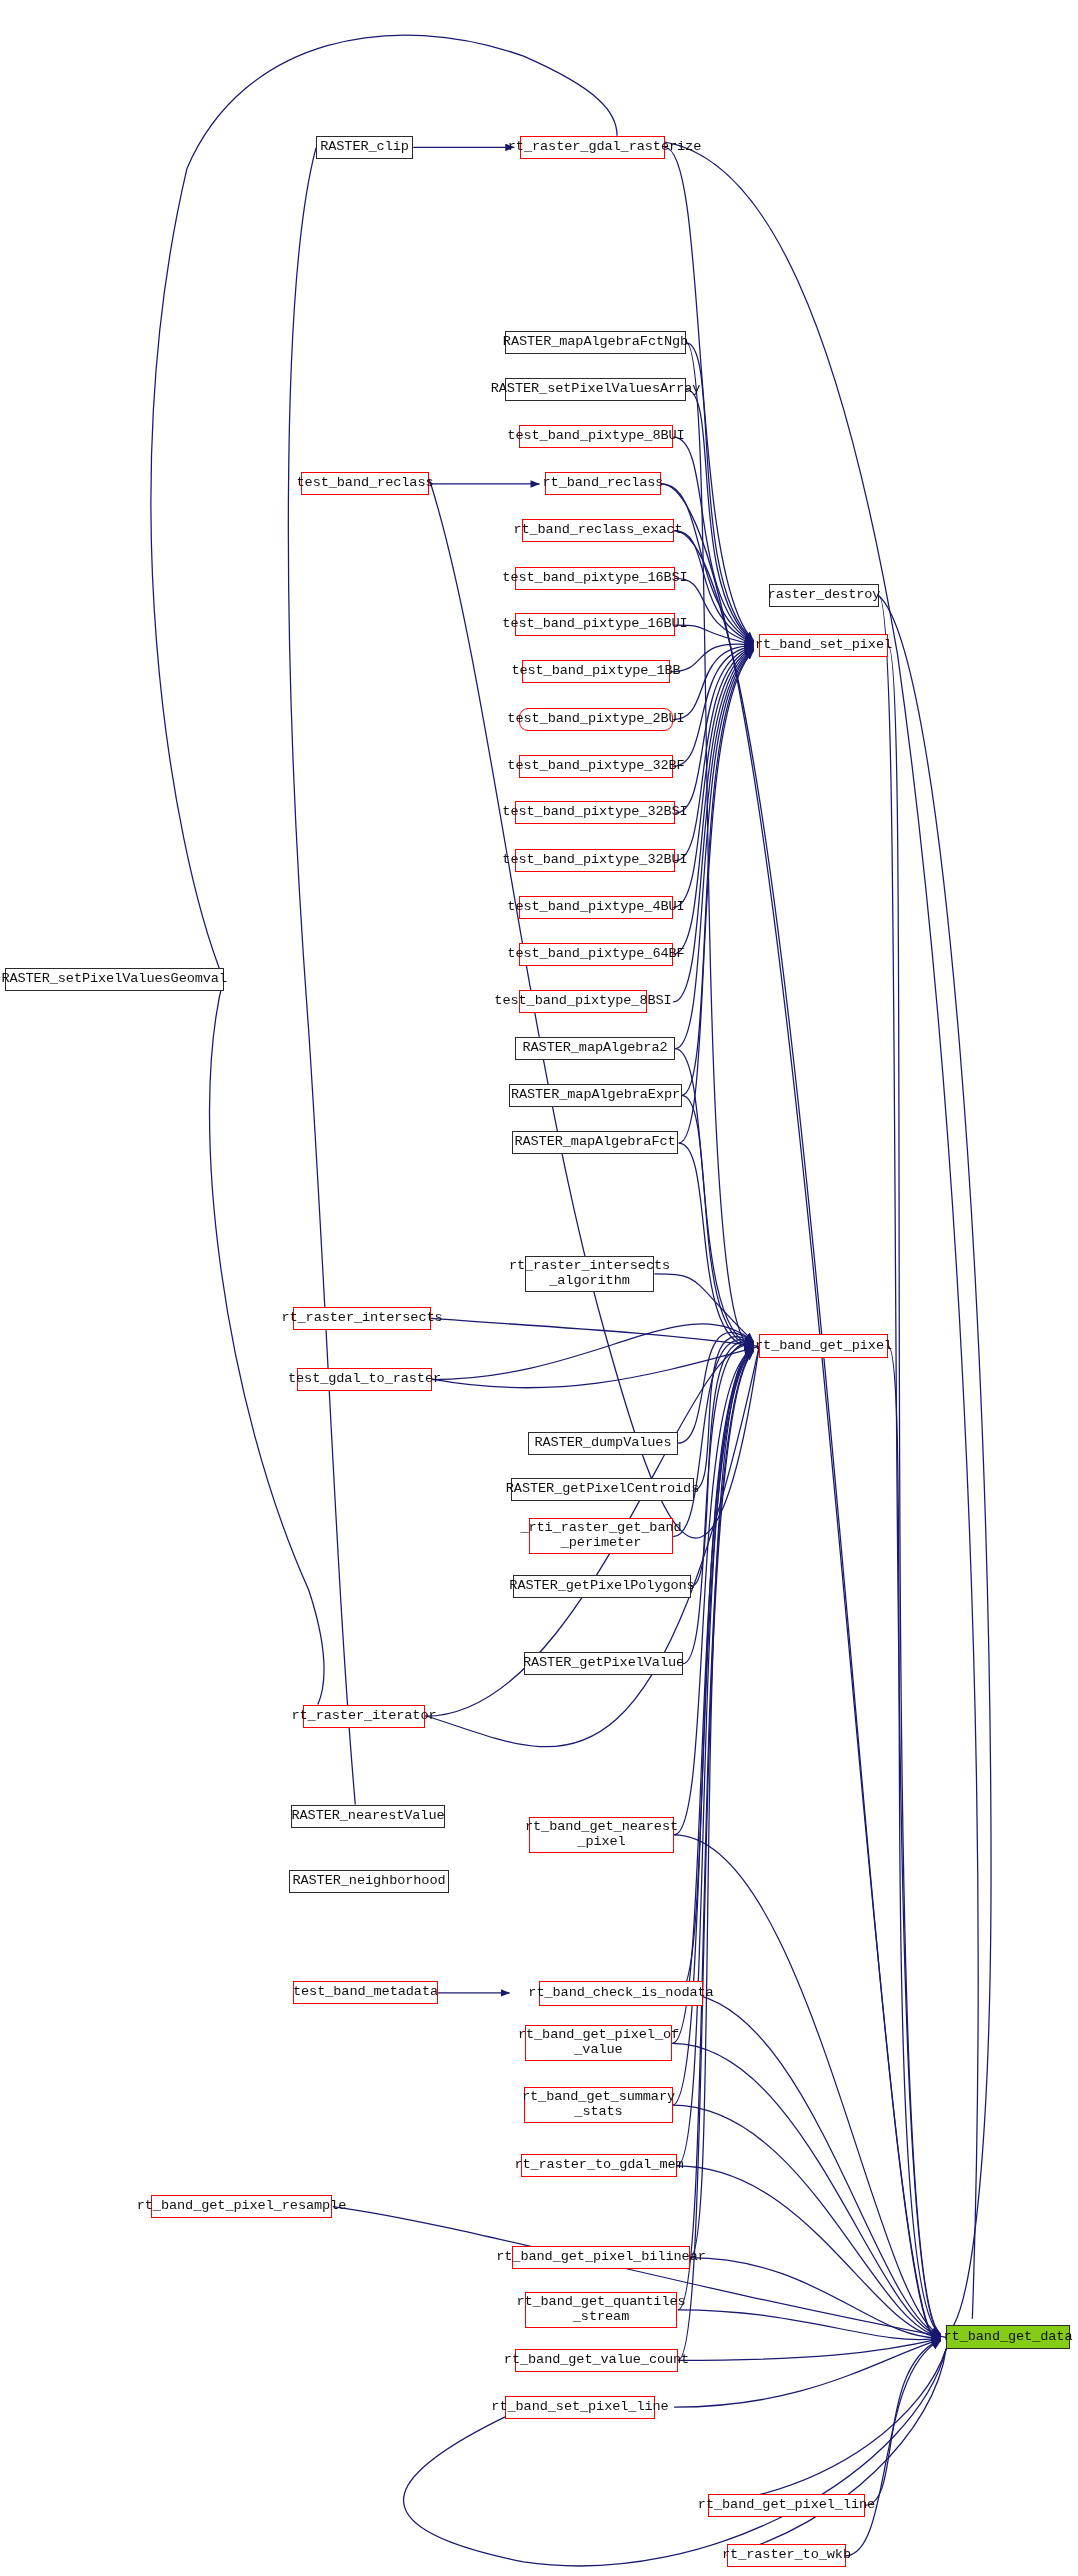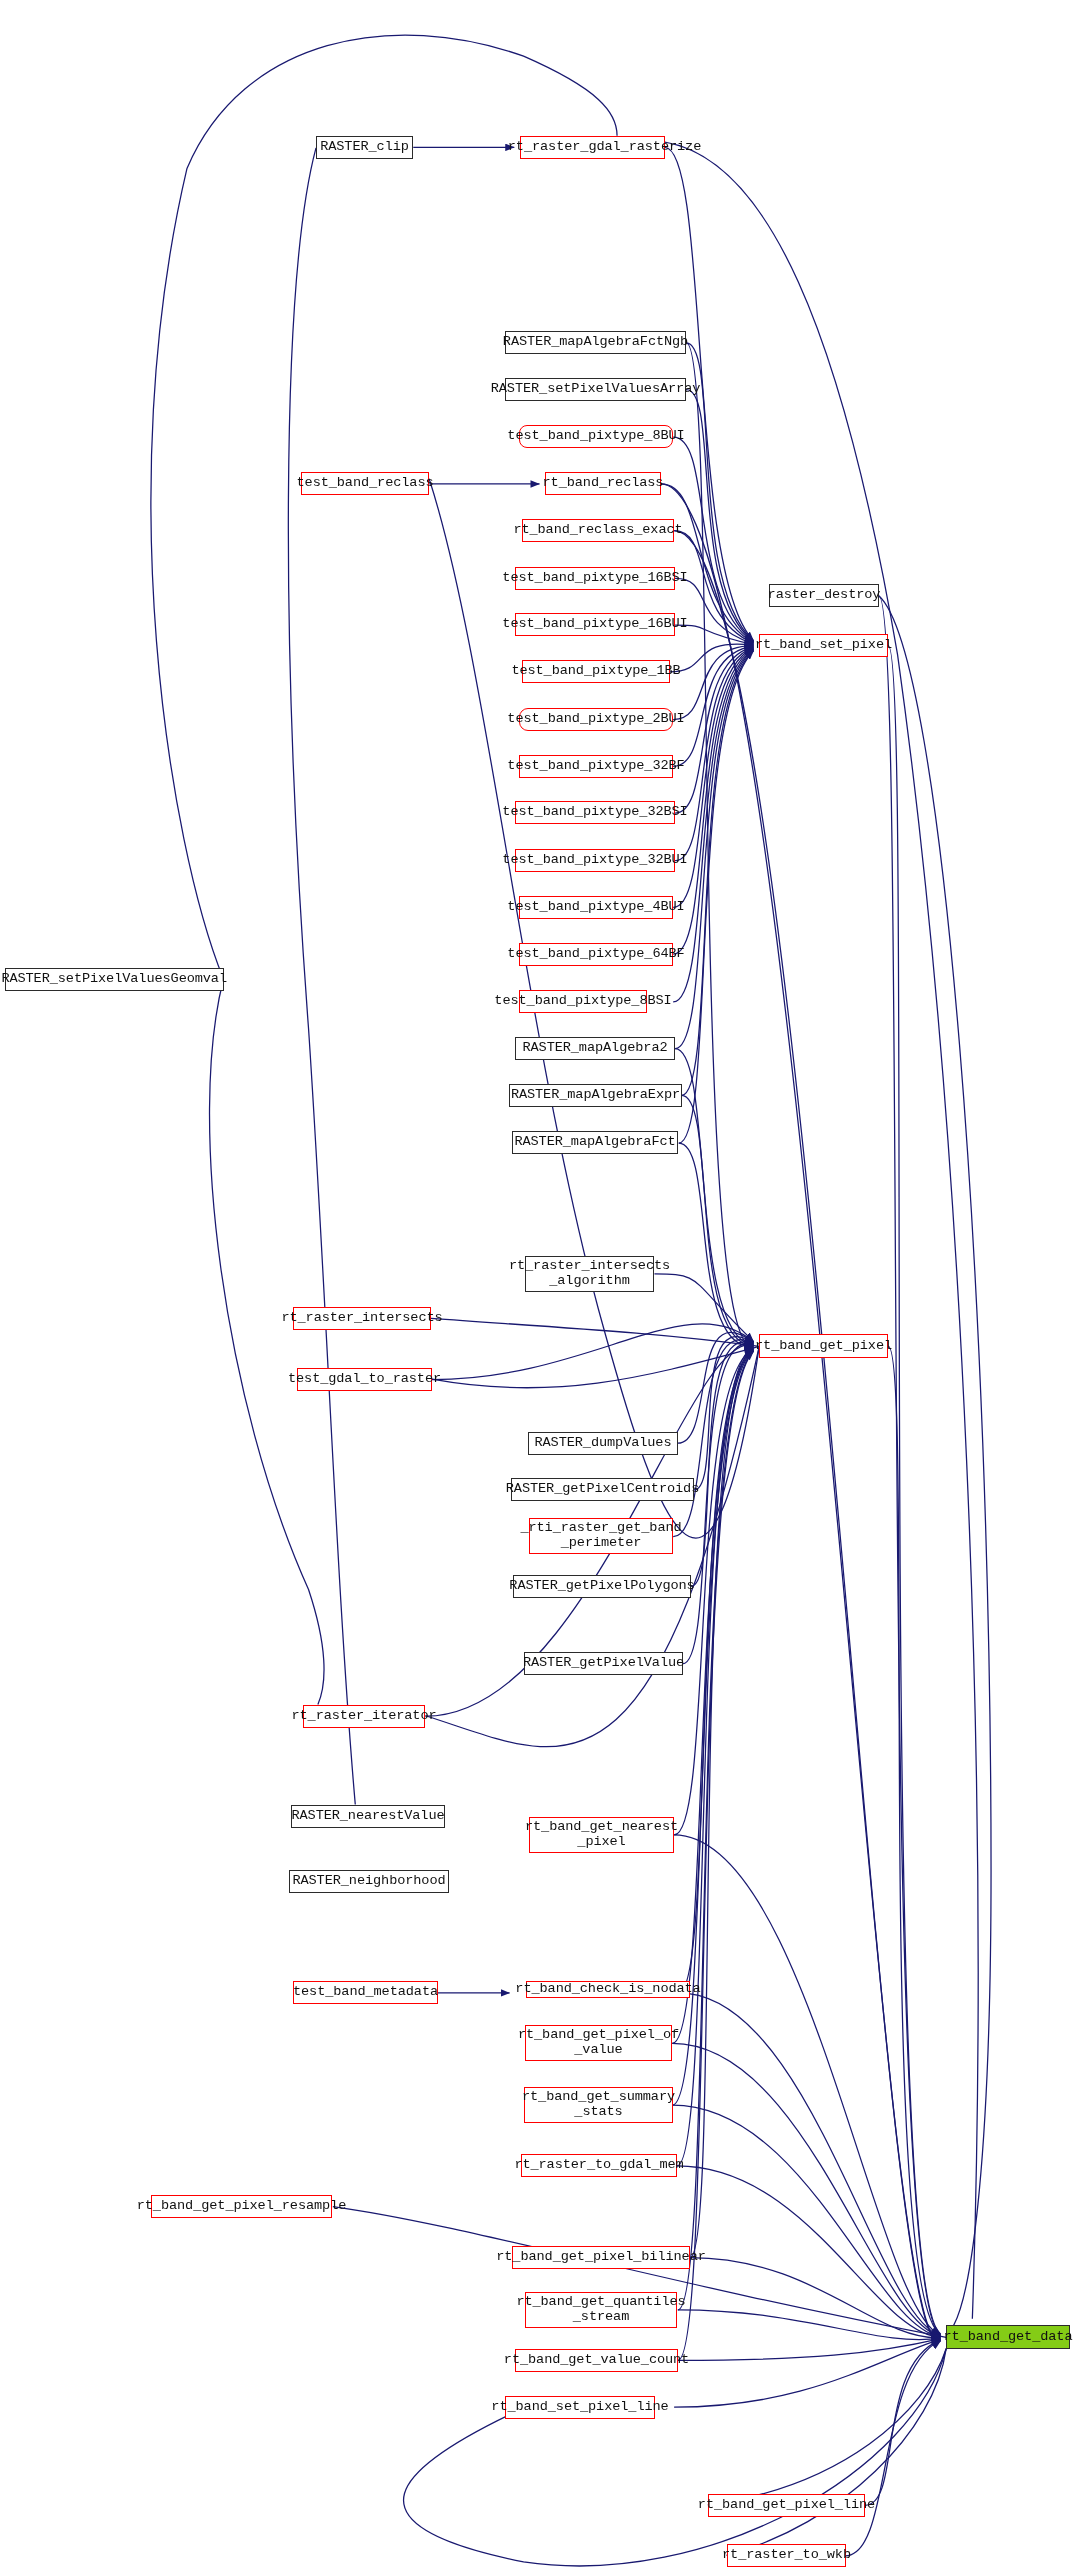--- a/index.html
+++ b/index.html
@@ -96,21 +96,21 @@
         <path d="M777,2733 C900,2700 1000,2600 1012,2512"></path>
         <path d="M940,637 C1010,700 1060,1400 1060,2000 C1060,2300 1040,2450 1020,2487"></path>
         <path d="M711,152 C820,170 900,350 960,700 C1030,1200 1060,1900 1040,2480"></path>
       </g>
   </svg>
   <div id="node-layer">
       <div class="node black" style="left: 316px; top: 136px; width: 97px; height: 23.4px;">RASTER_clip</div>
       <div class="node red" style="left: 520px; top: 136px; width: 145px; height: 23.4px; padding-left: 24px;">rt_raster_gdal_rasterize</div>
       <div class="node black" style="left: 505px; top: 331px; width: 181px; height: 23.4px;">RASTER_mapAlgebraFctNgb</div>
       <div class="node black" style="left: 505px; top: 378px; width: 181px; height: 23.4px;">RASTER_setPixelValuesArray</div>
-      <div class="node red" style="left: 519px; top: 425px; width: 154px; height: 23.4px; border-radius: 8px;">test_band_pixtype_8BUI</div>
+      <div class="node red" style="left: 519px; top: 425px; width: 154px; height: 23.4px;">test_band_pixtype_8BUI</div>
       <div class="node red" style="left: 301px; top: 472px; width: 128px; height: 23.4px;">test_band_reclass</div>
       <div class="node red" style="left: 545px; top: 472px; width: 116px; height: 23.4px;">rt_band_reclass</div>
       <div class="node red" style="left: 522px; top: 519px; width: 152px; height: 23.4px;">rt_band_reclass_exact</div>
       <div class="node red" style="left: 515px; top: 567px; width: 160px; height: 23.4px;">test_band_pixtype_16BSI</div>
       <div class="node red" style="left: 515px; top: 613px; width: 160px; height: 23.4px;">test_band_pixtype_16BUI</div>
       <div class="node red" style="left: 522px; top: 660px; width: 148px; height: 23.4px;">test_band_pixtype_1BB</div>
       <div class="node red" style="left: 519px; top: 708px; width: 154px; height: 23.4px; border-radius: 9px;">test_band_pixtype_2BUI</div>
       <div class="node red" style="left: 519px; top: 755px; width: 154px; height: 23.4px;">test_band_pixtype_32BF</div>
       <div class="node red" style="left: 515px; top: 801px; width: 160px; height: 23.4px;">test_band_pixtype_32BSI</div>
       <div class="node red" style="left: 515px; top: 849px; width: 160px; height: 23.4px;">test_band_pixtype_32BUI</div>
@@ -133,21 +133,21 @@
       <div class="node red" style="left: 529px; top: 1518px; width: 144px; height: 36px;">_rti_raster_get_band
 _perimeter</div>
       <div class="node black" style="left: 513px; top: 1575px; width: 178px; height: 23.4px;">RASTER_getPixelPolygons</div>
       <div class="node black" style="left: 524px; top: 1652px; width: 159px; height: 23.4px;">RASTER_getPixelValue</div>
       <div class="node red" style="left: 303px; top: 1705px; width: 122px; height: 23.4px;">rt_raster_iterator</div>
       <div class="node black" style="left: 291px; top: 1805px; width: 154px; height: 23.4px;">RASTER_nearestValue</div>
       <div class="node red" style="left: 529px; top: 1817px; width: 145px; height: 36px;">rt_band_get_nearest
 _pixel</div>
       <div class="node black" style="left: 289px; top: 1870px; width: 160px; height: 23.4px;">RASTER_neighborhood</div>
       <div class="node red" style="left: 293px; top: 1981px; width: 145px; height: 23.4px;">test_band_metadata</div>
-      <div class="node red" style="left: 526px; top: 1981px; width: 164px; height: 17px;">rt_band_check_is_nodata</div>
+      <div class="node red" style="left: 539px; top: 1981px; width: 164px; height: 25px;">rt_band_check_is_nodata</div>
       <div class="node red" style="left: 525px; top: 2025px; width: 147px; height: 36px;">rt_band_get_pixel_of
 _value</div>
       <div class="node red" style="left: 524px; top: 2087px; width: 149px; height: 36px;">rt_band_get_summary
 _stats</div>
       <div class="node red" style="left: 521px; top: 2154px; width: 156px; height: 23.4px;">rt_raster_to_gdal_mem</div>
       <div class="node red" style="left: 151px; top: 2195px; width: 181px; height: 23.4px;">rt_band_get_pixel_resample</div>
       <div class="node red" style="left: 512px; top: 2246px; width: 178px; height: 23.4px;">rt_band_get_pixel_bilinear</div>
       <div class="node red" style="left: 525px; top: 2292px; width: 152px; height: 36px;">rt_band_get_quantiles
 _stream</div>
       <div class="node red" style="left: 515px; top: 2349px; width: 163px; height: 23.4px;">rt_band_get_value_count</div>

